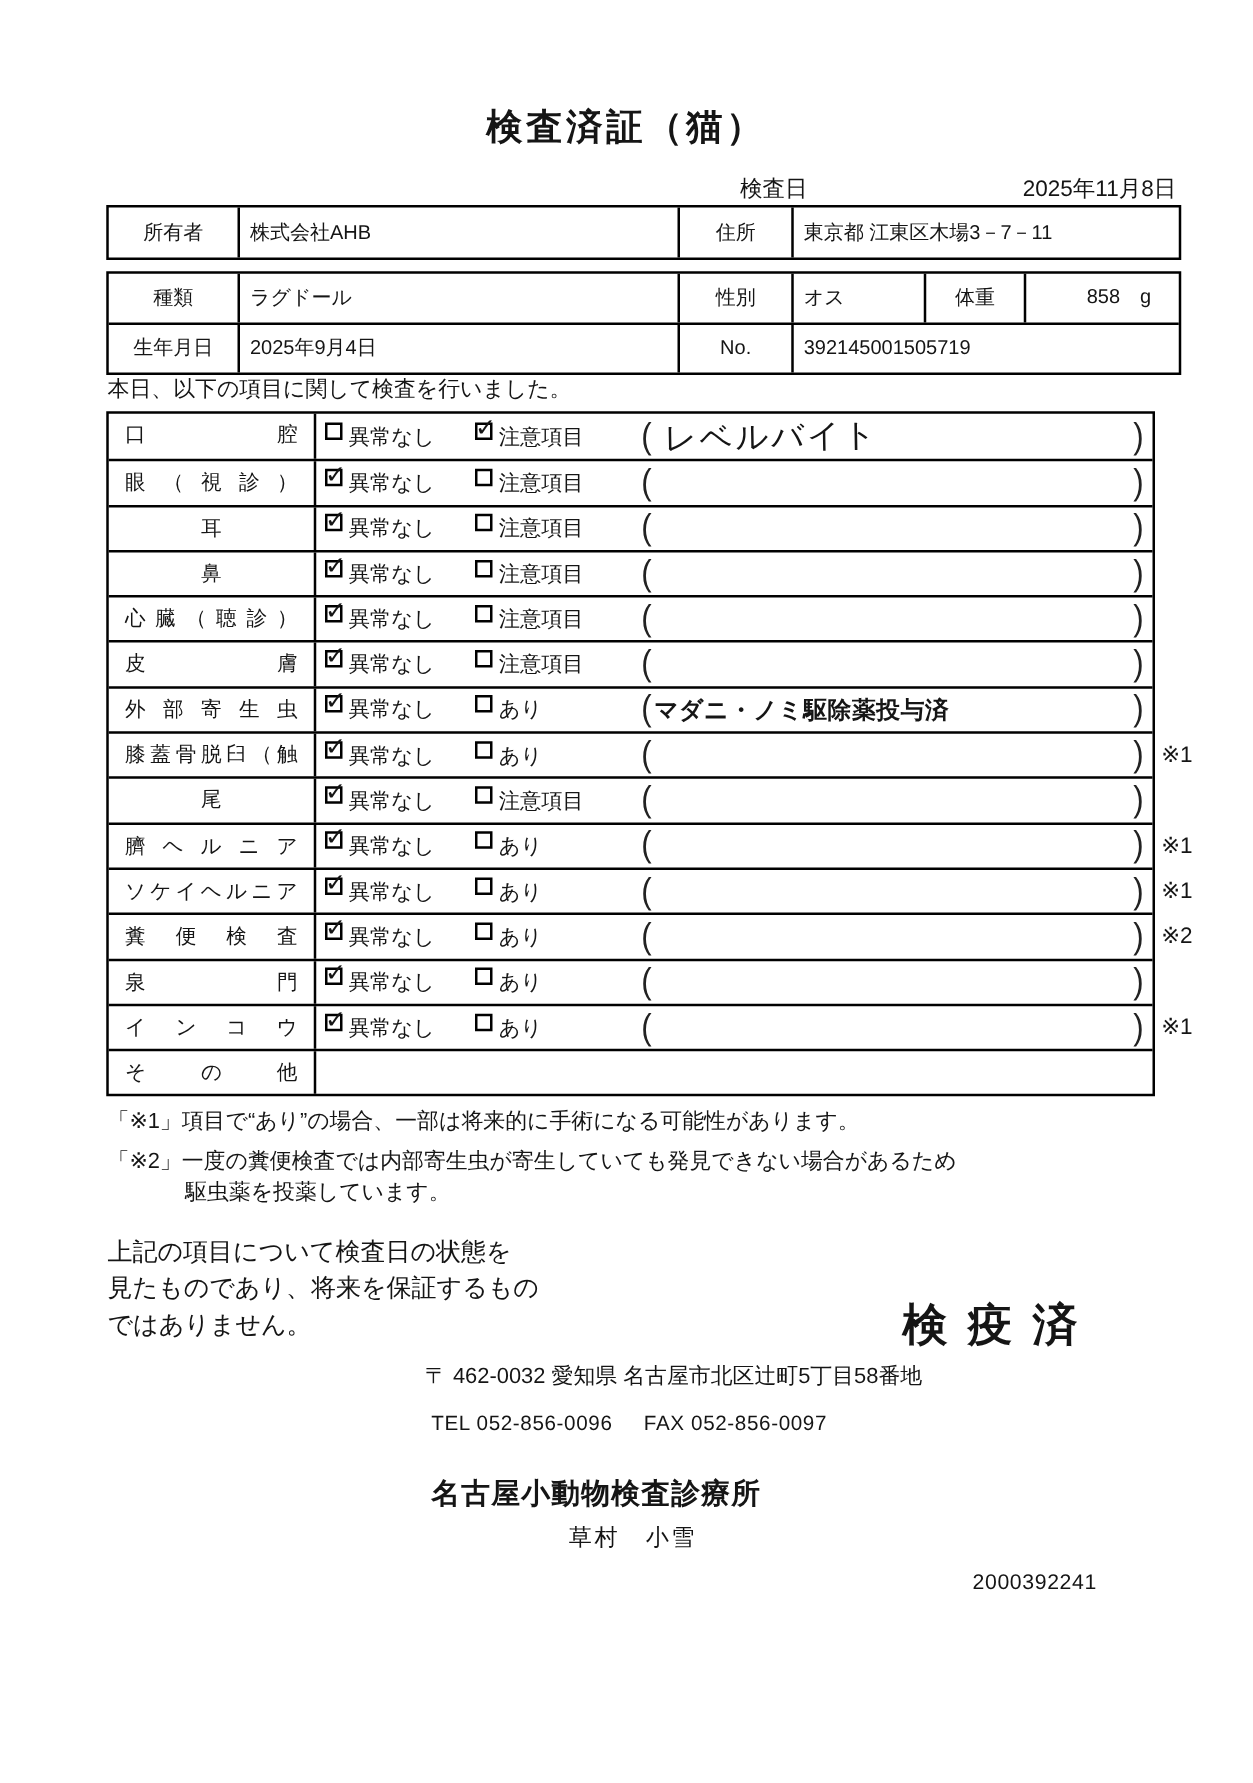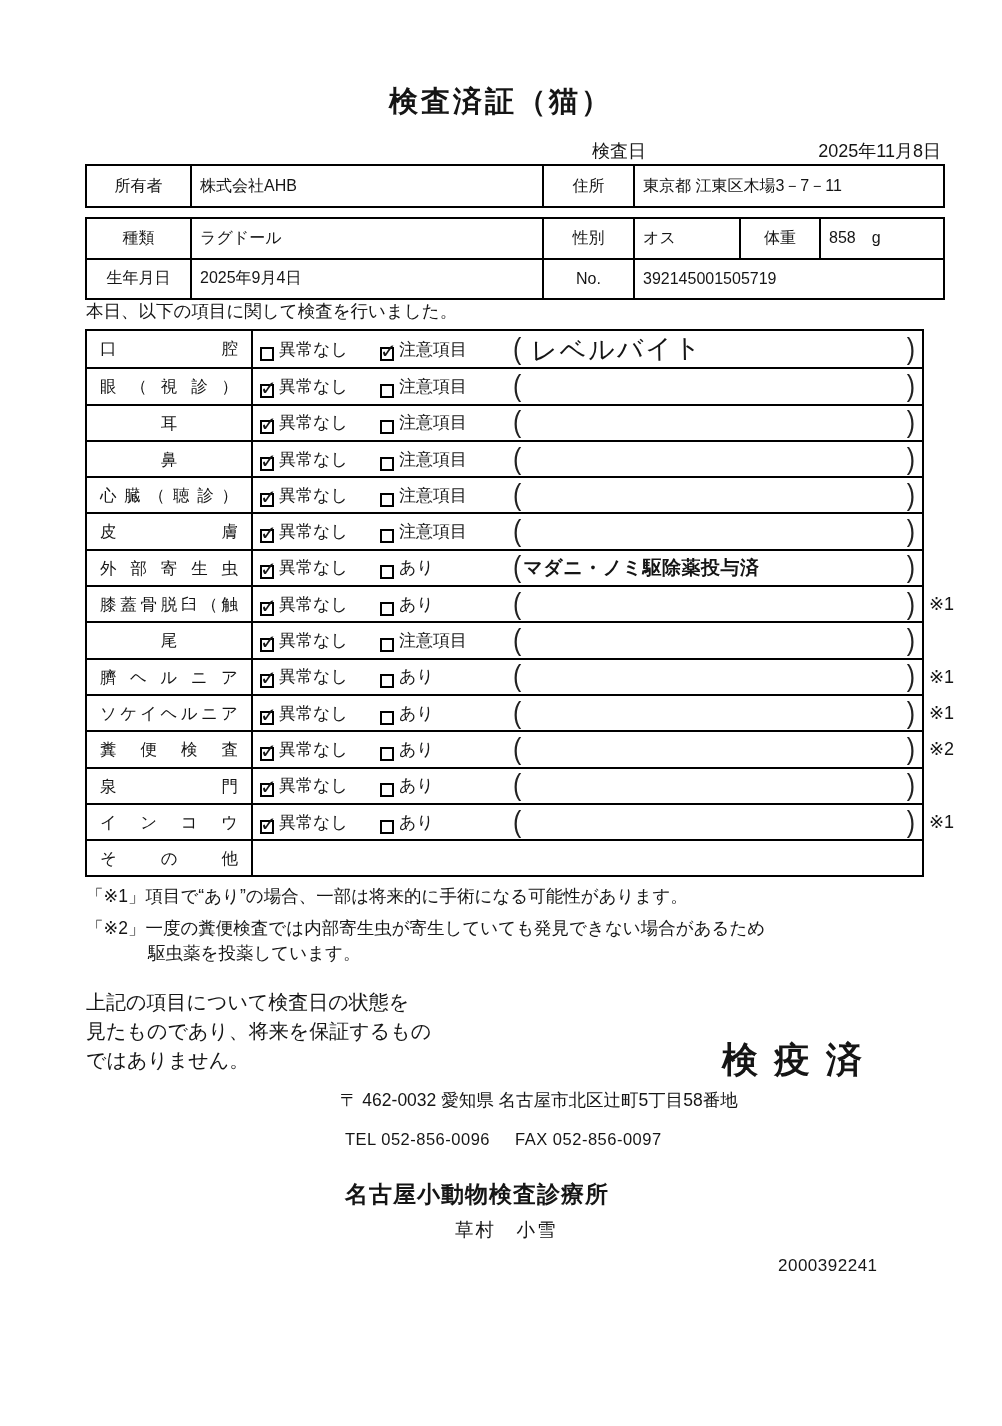--- a/index.html
+++ b/index.html
@@ -17,33 +17,33 @@
   .tbl{position:absolute;left:85px;width:856px;border:2px solid #000;display:flex;flex-direction:column}
   .tbl-owner{top:164px;height:40px}
   .tbl-pet{top:217px;height:79px}
   .trow{display:flex;flex:1;min-height:0}
   .trow + .trow{border-top:2px solid #000}
   .cell{display:flex;align-items:center;padding:0 8px;font-size:16px;overflow:hidden;white-space:nowrap}
   .cell + .cell{border-left:2px solid #000}
   .cell.label{justify-content:center;padding:0 4px}
   .w97{width:95px;flex:none}.w336{width:334px;flex:none}.w83{width:81px;flex:none}
   .w89{width:88px;flex:none}.w71{width:70px;flex:none}.wfill{flex:1;min-width:0}
-  .weight-cell{justify-content:flex-start;padding-right:22px}
+  .weight-cell{justify-content:flex-end;padding-right:22px}
   .unit{margin-left:16px}
 
   .intro{position:absolute;top:299px;left:86px;font-size:17.5px}
 
   .exam-table{position:absolute;top:329px;left:85px;width:835px;border:2px solid #000}
   .exam-row{display:flex;height:36.3px;position:relative;box-sizing:border-box}
   .exam-row + .exam-row{border-top:2px solid #000}
   .exam-item{width:166px;flex:none;border-right:2px solid #000;padding:0 13px;box-sizing:border-box;
     font-size:16.5px;line-height:34px;text-align:justify;text-align-last:justify;overflow:hidden}
   .exam-item.single{text-align-last:center}
   .exam-body{flex:1;display:flex;align-items:center;min-width:0}
-  .cbg{display:flex;align-items:flex-end;flex:none}
+  .cbg{display:flex;align-items:flex-start;flex:none}
   .cbg1{width:127px;padding-left:7px;box-sizing:border-box}
   .cbg2{width:133px}
   .cb{width:14px;height:14px;border:2px solid #000;flex:none;margin-right:5px;position:relative;box-sizing:border-box}
   .cb.checked::after{content:"✓";position:absolute;left:-2px;top:-10px;font-size:20px;font-weight:600}
   .cb-label{font-size:17px;white-space:nowrap}
   .note-area{flex:1;display:flex;align-items:center;min-width:0}
   .paren{font-size:25px;font-weight:300;line-height:1;flex:none;color:#222;transform:scaleY(1.15)}
   .paren-close{margin-left:auto;margin-right:7px}
   .note{margin-left:10px;white-space:nowrap;overflow:hidden;flex:0 1 auto}
   .note.handwritten{font-size:26px;letter-spacing:2px;transform:rotate(-1deg);font-weight:400}

